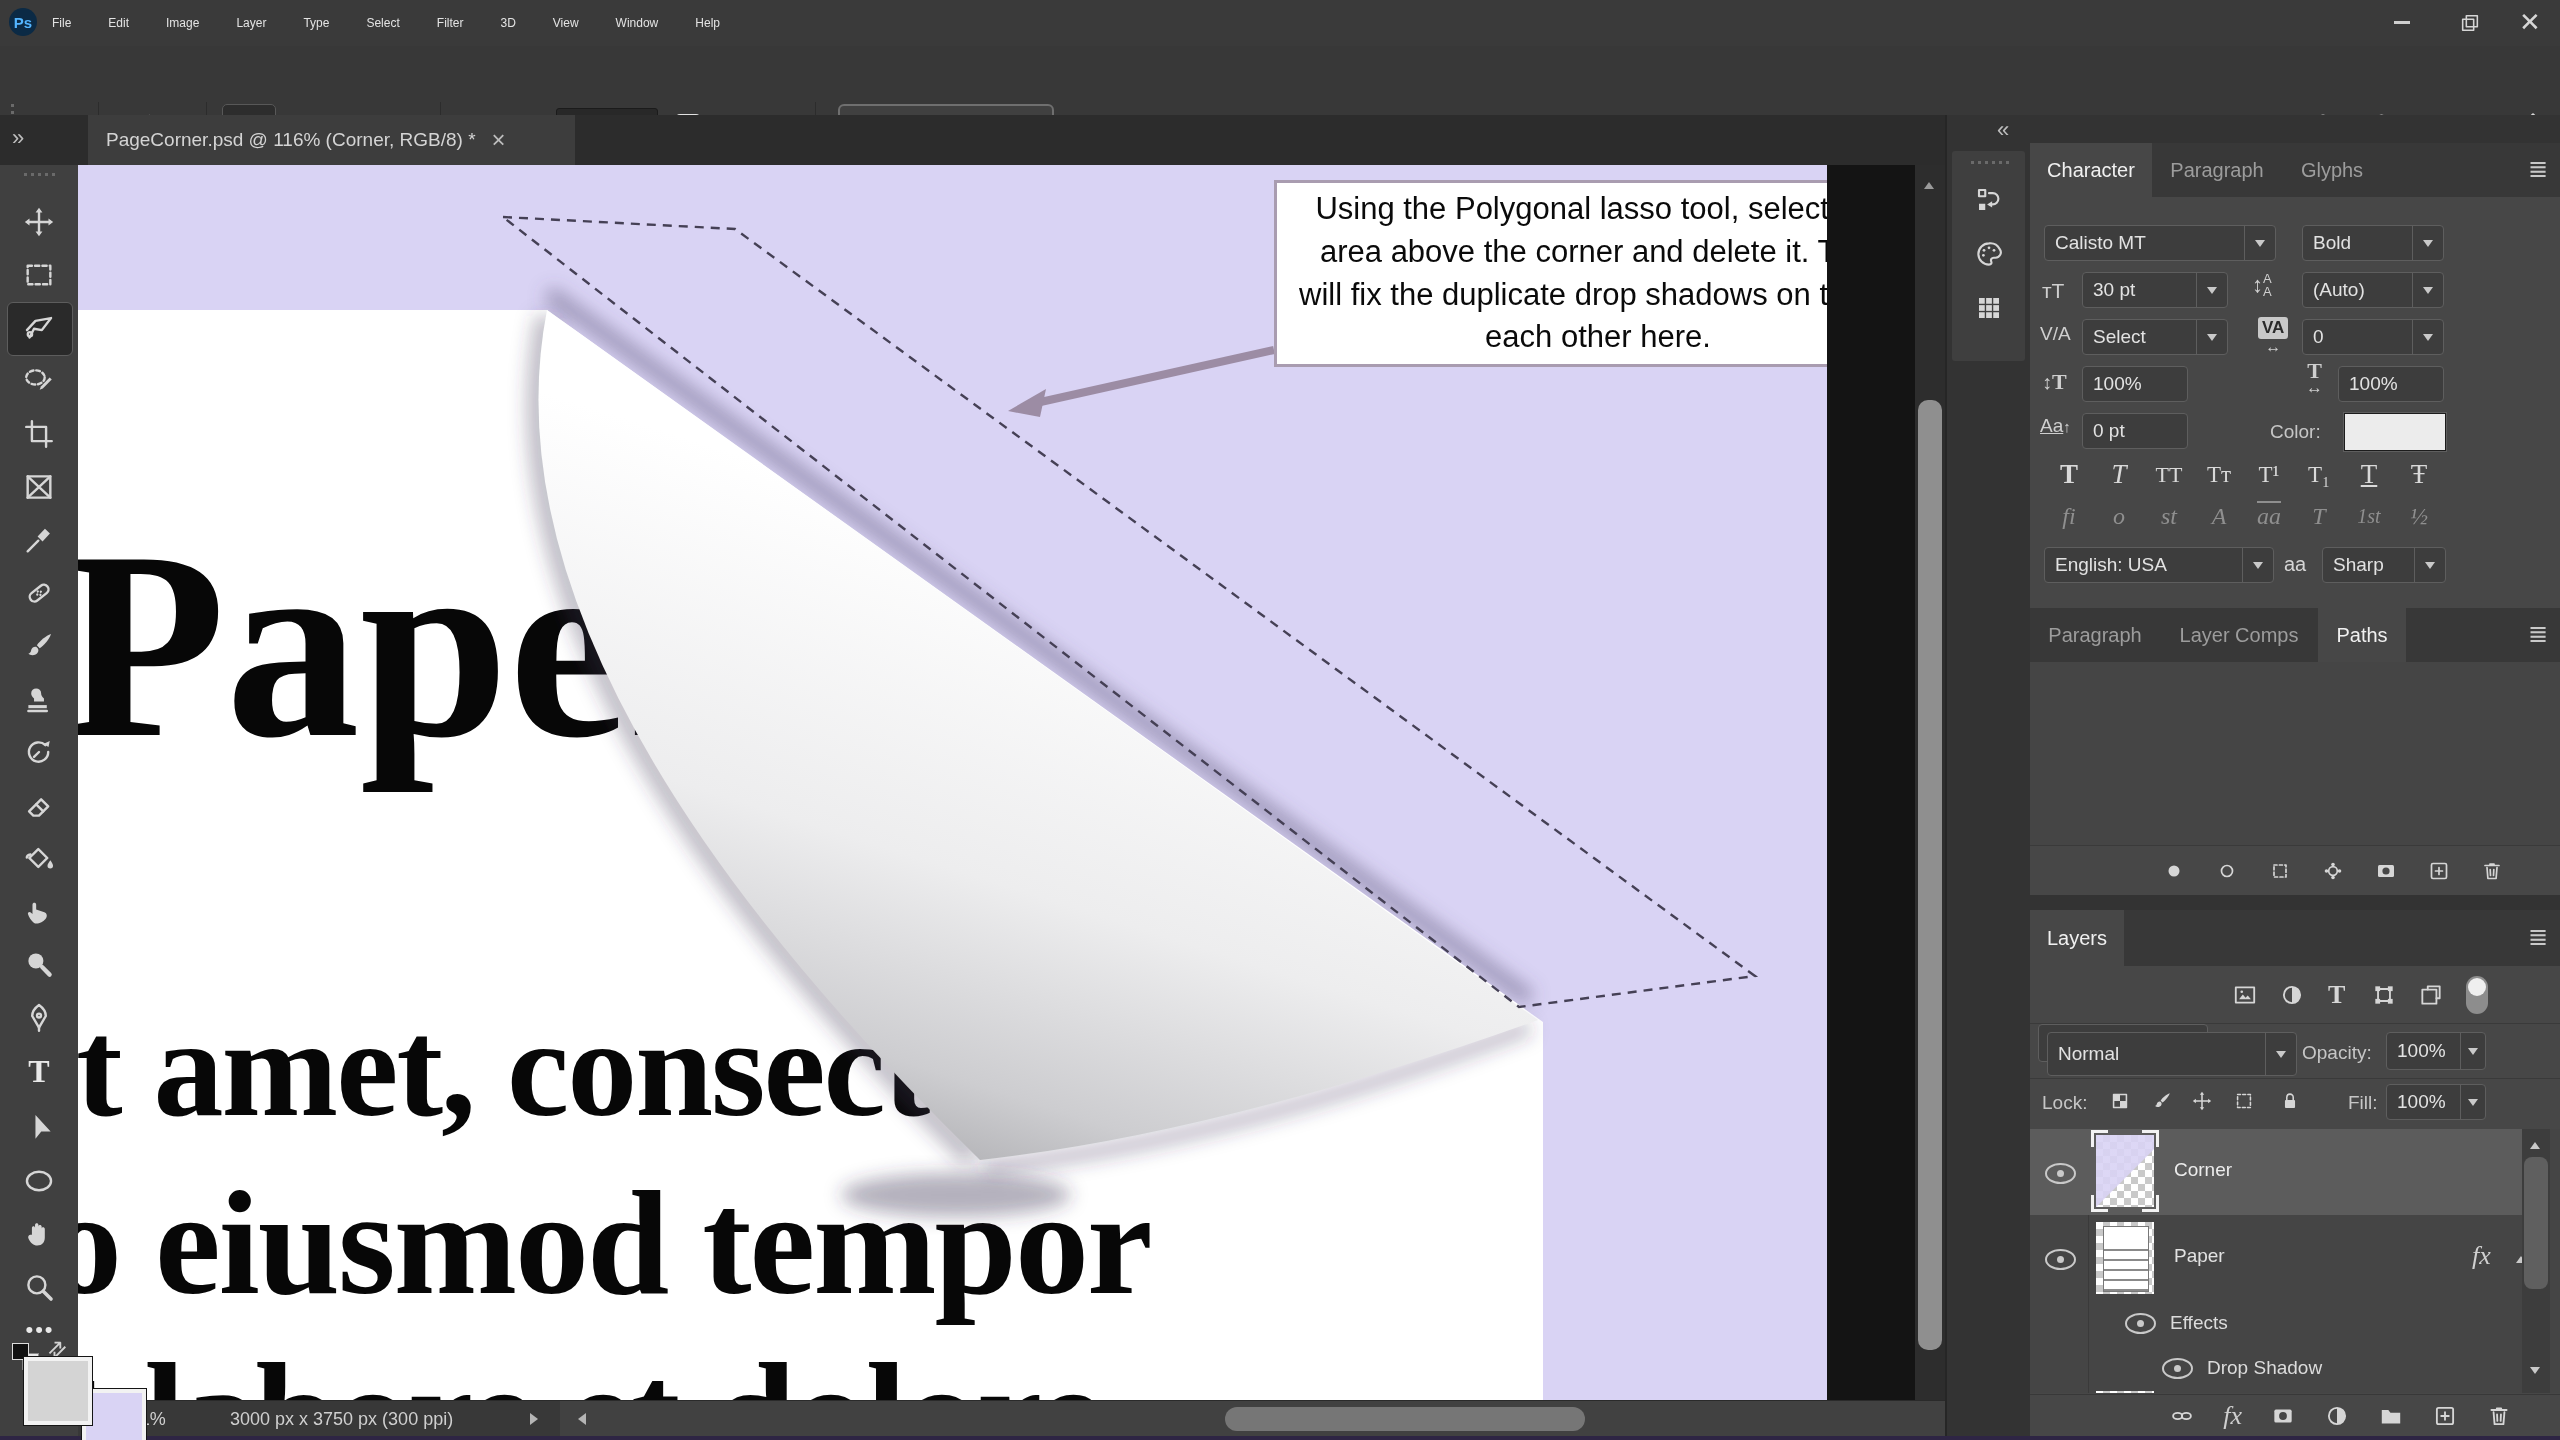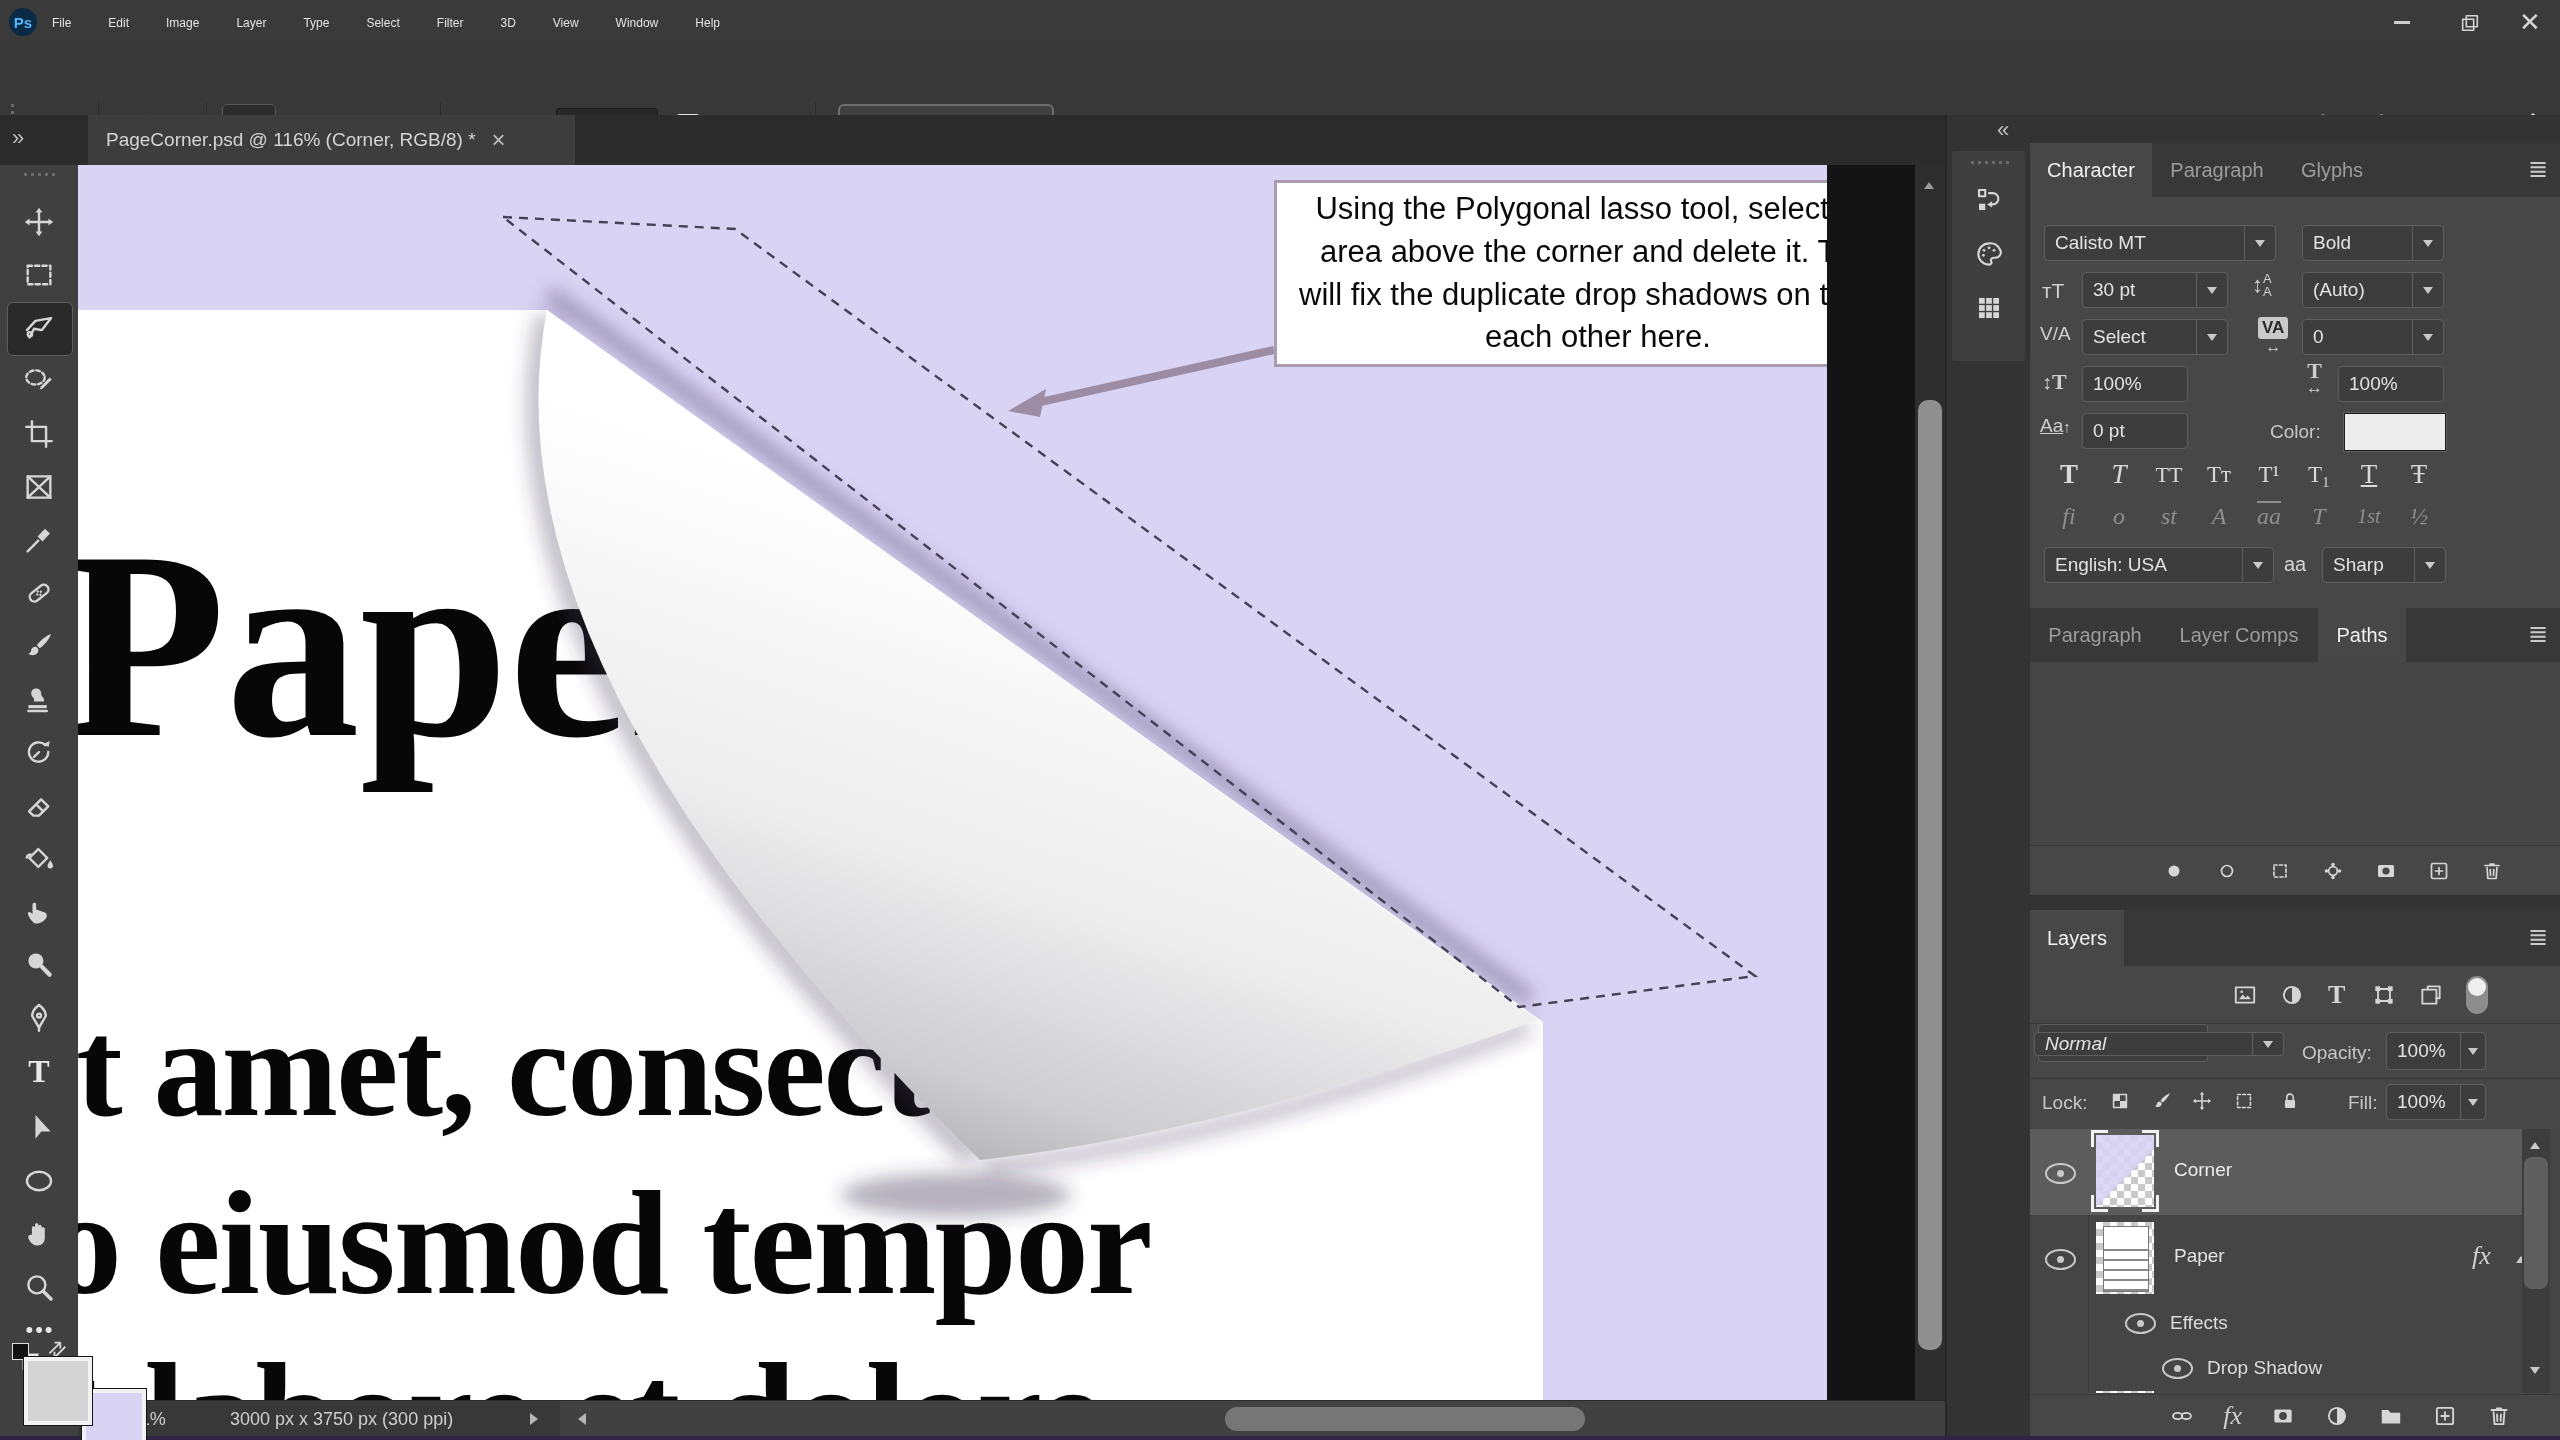--- a/index.html
+++ b/index.html
@@ -538,21 +538,21 @@
             </svg></span>
         <span class="a i26" data-icon="smartf" style="left:388px;top:16px;"><svg viewBox="0 0 24 24">
               <rect x="4" y="7" width="13" height="13"></rect>
               <path d="M9 7V4h11v11h-3"></path>
             </svg></span>
         <div class="a" style="left:436px;top:10px;width:22px;height:38px;background:#8d8d8d;border-radius:11px;">
           <div style="width:18px;height:18px;border-radius:50%;background:#efefef;margin:2px auto 0;"></div>
         </div>
         <div class="a" style="left:0;top:57px;width:532px;height:1px;background:#3a3a3a;"></div>
 
-        <div class="a fld" style="left:4px;top:66px;width:250px;height:24px;font-style:italic;">
+        <div class="a fld" style="left:17px;top:66px;width:250px;height:44px;">
             <span class="tx">Normal</span>
             <span class="dd">
               <span class="cvD"></span>
             </span>
           </div>
         <span class="a lbl" style="left:272px;top:76px;">Opacity:</span>
         <div class="a fld" style="left:356px;top:66px;width:100px;height:38px;">
             <span class="tx">100%</span>
             <span class="dd" style="width:24px;">
               <span class="cvD"></span>

